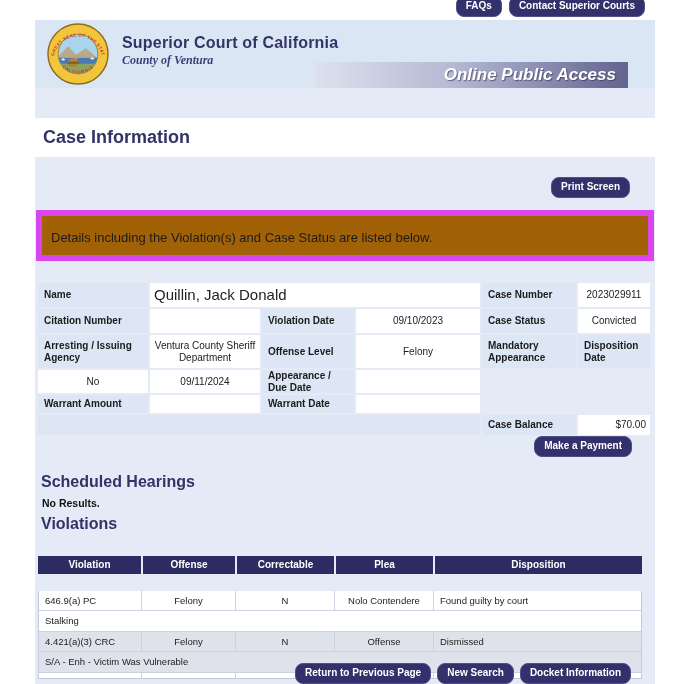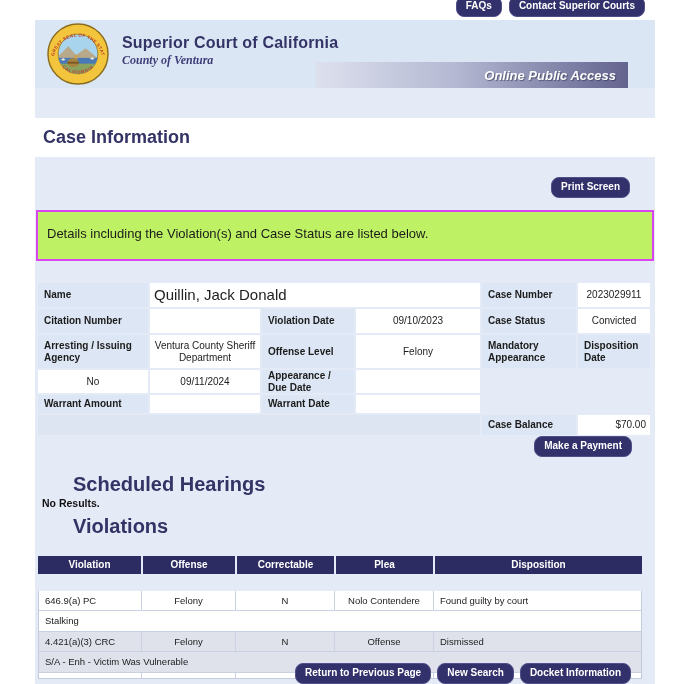--- a/index.html
+++ b/index.html
@@ -17,50 +17,50 @@
   
   .header-band { position:absolute; top:0; left:0; width:620px; height:68px; background:#dbe6f4; }
   .seal { position:absolute; left:12px; top:3px; width:62px; height:62px; }
   .title-block { position:absolute; left:87px; top:14px; }
   .court-title { font-size:16px; font-weight:bold; color:#333366; letter-spacing:0.2px; }
   .court-subtitle { font-size:12px; font-weight:bold; font-style:italic;
     font-family:"Liberation Serif", serif; color:#3d3d78; margin-top:1px; }
   .opa-bar { position:absolute; top:42px; right:27px; width:313px; height:26px;
     background:linear-gradient(to right,#dde1ee 0%,#b4b8d2 45%,#63638f 100%);
     display:flex; align-items:center; justify-content:flex-end; padding-right:12px; }
-  .opa-text { color:#fff; font-weight:bold; font-style:italic; font-size:13px;
+  .opa-text { color:#fff; font-weight:bold; font-style:italic; font-size:17px;
     text-shadow:1px 1px 1px rgba(50,50,80,0.65);margin-left:15px; }
 
   
   .page-title-bar { position:absolute; top:98px; left:0; width:620px; height:39px;
     background:#ffffff; display:flex; align-items:center; }
   .page-title { font-size:18px; font-weight:bold; color:#333366; padding-left:8px; }
   .print-btn { position:absolute; top:157px; right:25px; }
 
   
   .note-box { position:absolute; top:190px; left:1px; width:618px; height:51px;
-    background:#bef264; border:2px solid #d946ef; }
+    background:#a16207; border:6px solid #d946ef; }
   .note-text { font-size:13px; color:#1b1b1b; padding:14px 0 0 9px; }
 
   
   .details-grid { position:absolute; top:263px; left:3px; width:612px; display:grid;
     grid-template-columns:110px 110px 92px 124px 94px 72px;
     grid-template-rows:24px 24px 33px 23px 18px 20px; gap:2px; }
   .c { display:flex; align-items:center; font-size:10px; color:#1c1c1c; overflow:hidden; }
   .lbl { background:#dce6f4; font-weight:bold; padding:2px 6px; line-height:1.15; }
   .val { background:#ffffff; justify-content:center; text-align:center; padding:2px 4px; line-height:1.2; }
   .val.left { justify-content:flex-start; text-align:left; }
   .val.right { justify-content:flex-end; text-align:right; }
   .big-name { grid-column:2/5; font-size:15px; color:#222; }
   .blank56 { grid-column:5/7; }
   .strip14 { grid-column:1/5; background:#dde5f2; }
   .payment-btn { position:absolute; top:416px; right:23px; }
 
   
-  .section-h { position:absolute; left:6px; font-weight:bold; font-size:20px; color:#333366;margin-left:32px; }
+  .section-h { position:absolute; left:6px; font-weight:bold; font-size:16px; color:#333366; }
   .no-results { position:absolute; left:7px; top:477px; font-size:10.5px; font-weight:bold; color:#111; }
 
   
   .vio-table { position:absolute; top:536px; left:3px; width:604px; }
   .vhead { display:grid; grid-template-columns:103px 92px 97px 97px 207px; gap:2px; }
   .vh { background:#2d2c62; color:#fff; font-weight:bold; font-size:10px;
     text-align:center; padding:3px 0 4px 0; }
   .vbody { border:1px solid #c3cbdd; border-top:none; background:#fff; margin-top:17px; }
   .vrow { display:grid; grid-template-columns:103px 94px 99px 99px 209px;
     border-bottom:1px solid #c9d1e2; }

